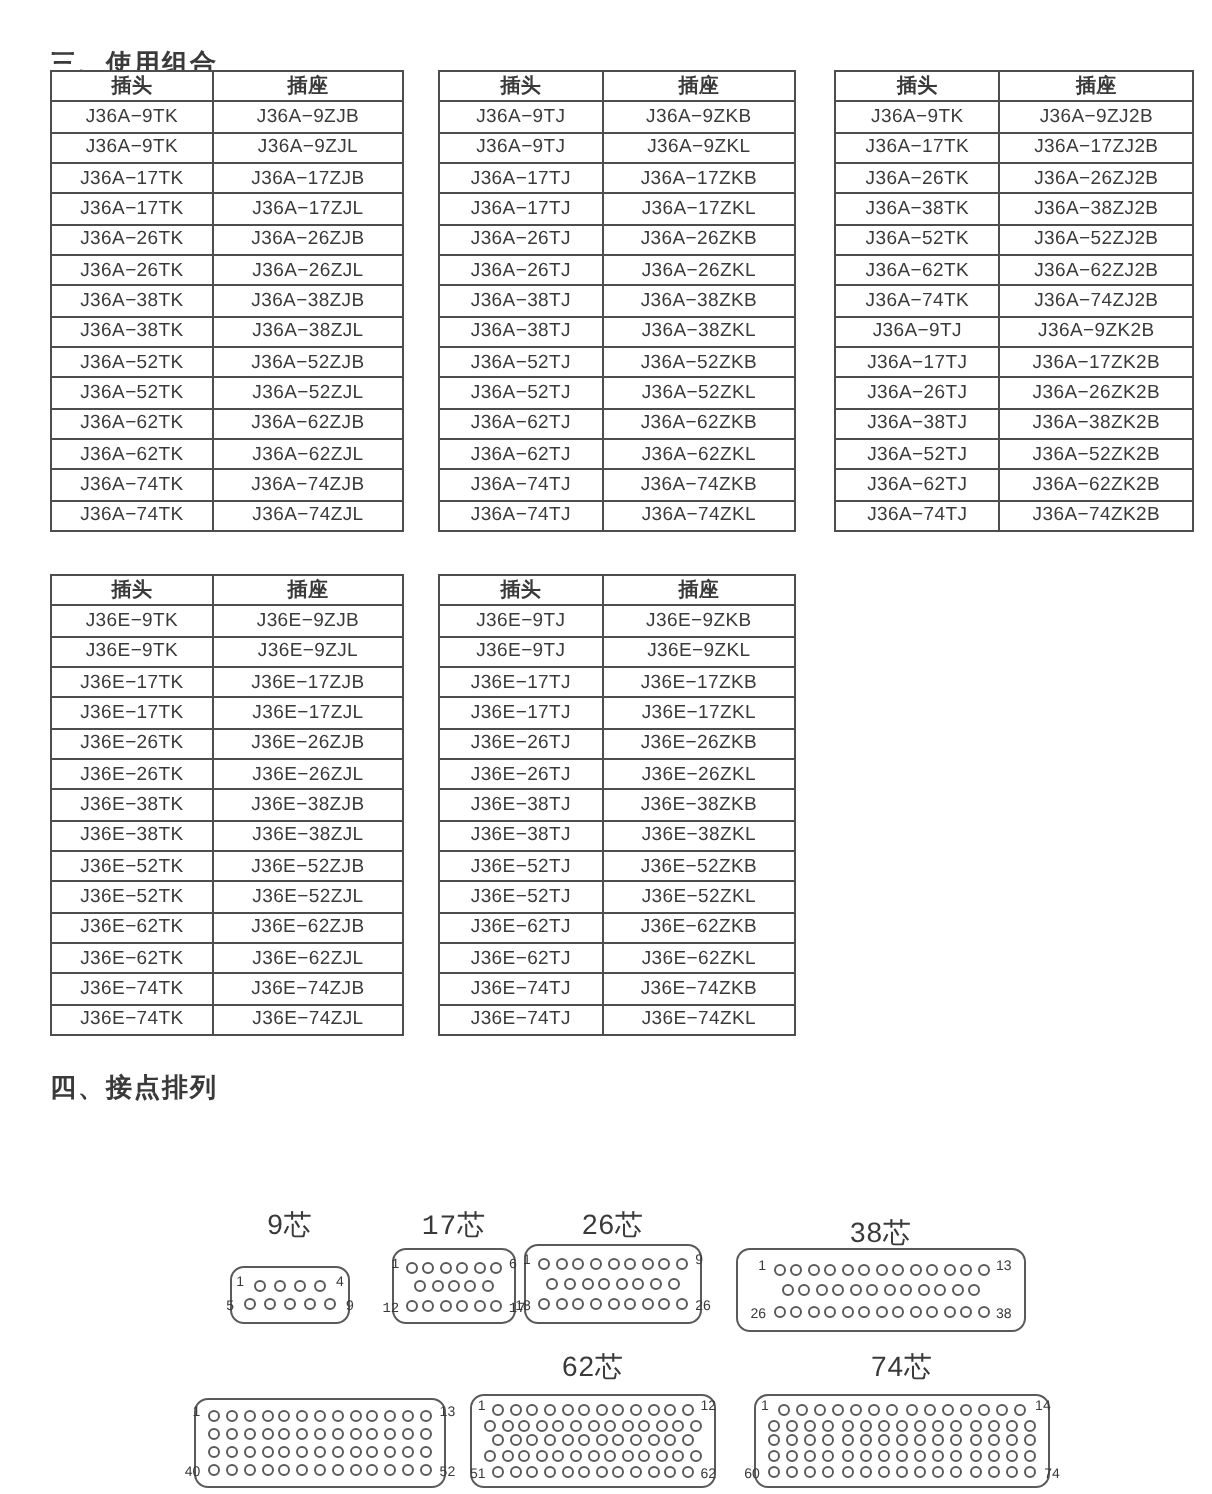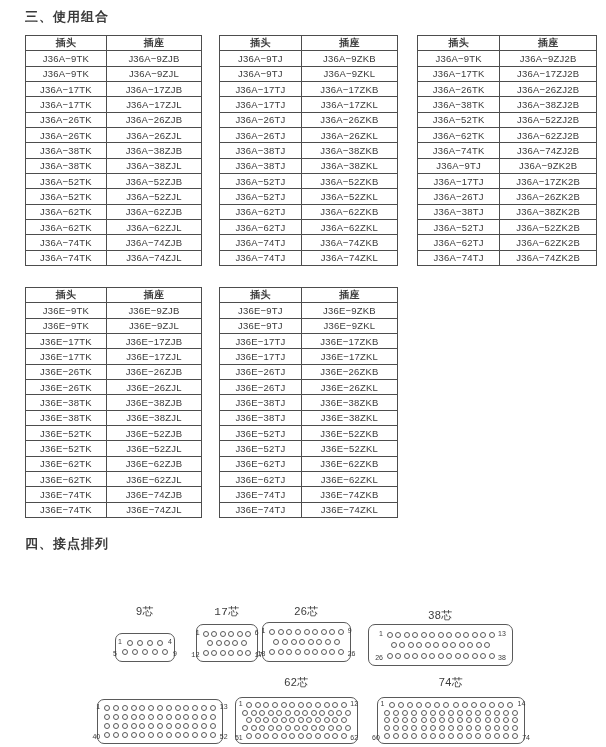--- a/index.html
+++ b/index.html
@@ -24,21 +24,21 @@
     font-size:9.5px;
     letter-spacing:0.2px;
     white-space:nowrap;
     overflow:hidden;
   }
   table.combo th{font-weight:bold;font-size:10px;}
   table.combo col.c1{width:46%;}
   table.combo col.c2{width:54%;}
 
   .conn{position:absolute;}
-  .clabel{position:absolute;top:0;left:0;width:100%;text-align:center;font-size:11px;letter-spacing:0.5px;}
+  .clabel{position:absolute;top:0;left:0;width:100%;text-align:center;font-size:14px;letter-spacing:0.5px;}
   .cbody{
     position:absolute;bottom:0;left:0;right:0;
     border:1px solid var(--diag);
     border-radius:7px;
     background:#fff;
     box-sizing:border-box;
     display:flex;flex-direction:column;justify-content:space-evenly;
     padding:2px 6px;
   }
   .hrow{display:flex;flex-direction:row;align-items:center;justify-content:center;}
@@ -47,21 +47,21 @@
   .plb.start{width:9px;margin-left:-9px;text-align:right;padding-right:1px;}
   .plb.end{width:9px;margin-right:-9px;text-align:left;padding-left:1px;}
   .hrow.first .plb{align-self:flex-start;margin-top:-1px;}
   .hrow.last .plb{align-self:flex-end;margin-bottom:-2px;}
 </style>
 </head>
 <body>
 
 <div class="page">
 
-  <div class="sec-title" style="left:25px;top:8px;">三、使用组合</div>
+  <div class="sec-title" style="left:25px;top:23px;">三、使用组合</div>
 
   <table class="combo" style="left:25px;top:35px;width:177px;">
     <colgroup>
         <col class="c1">
         <col class="c2">
       </colgroup>
   <thead>
         <tr>
           <th>插头</th>
           <th>插座</th>

